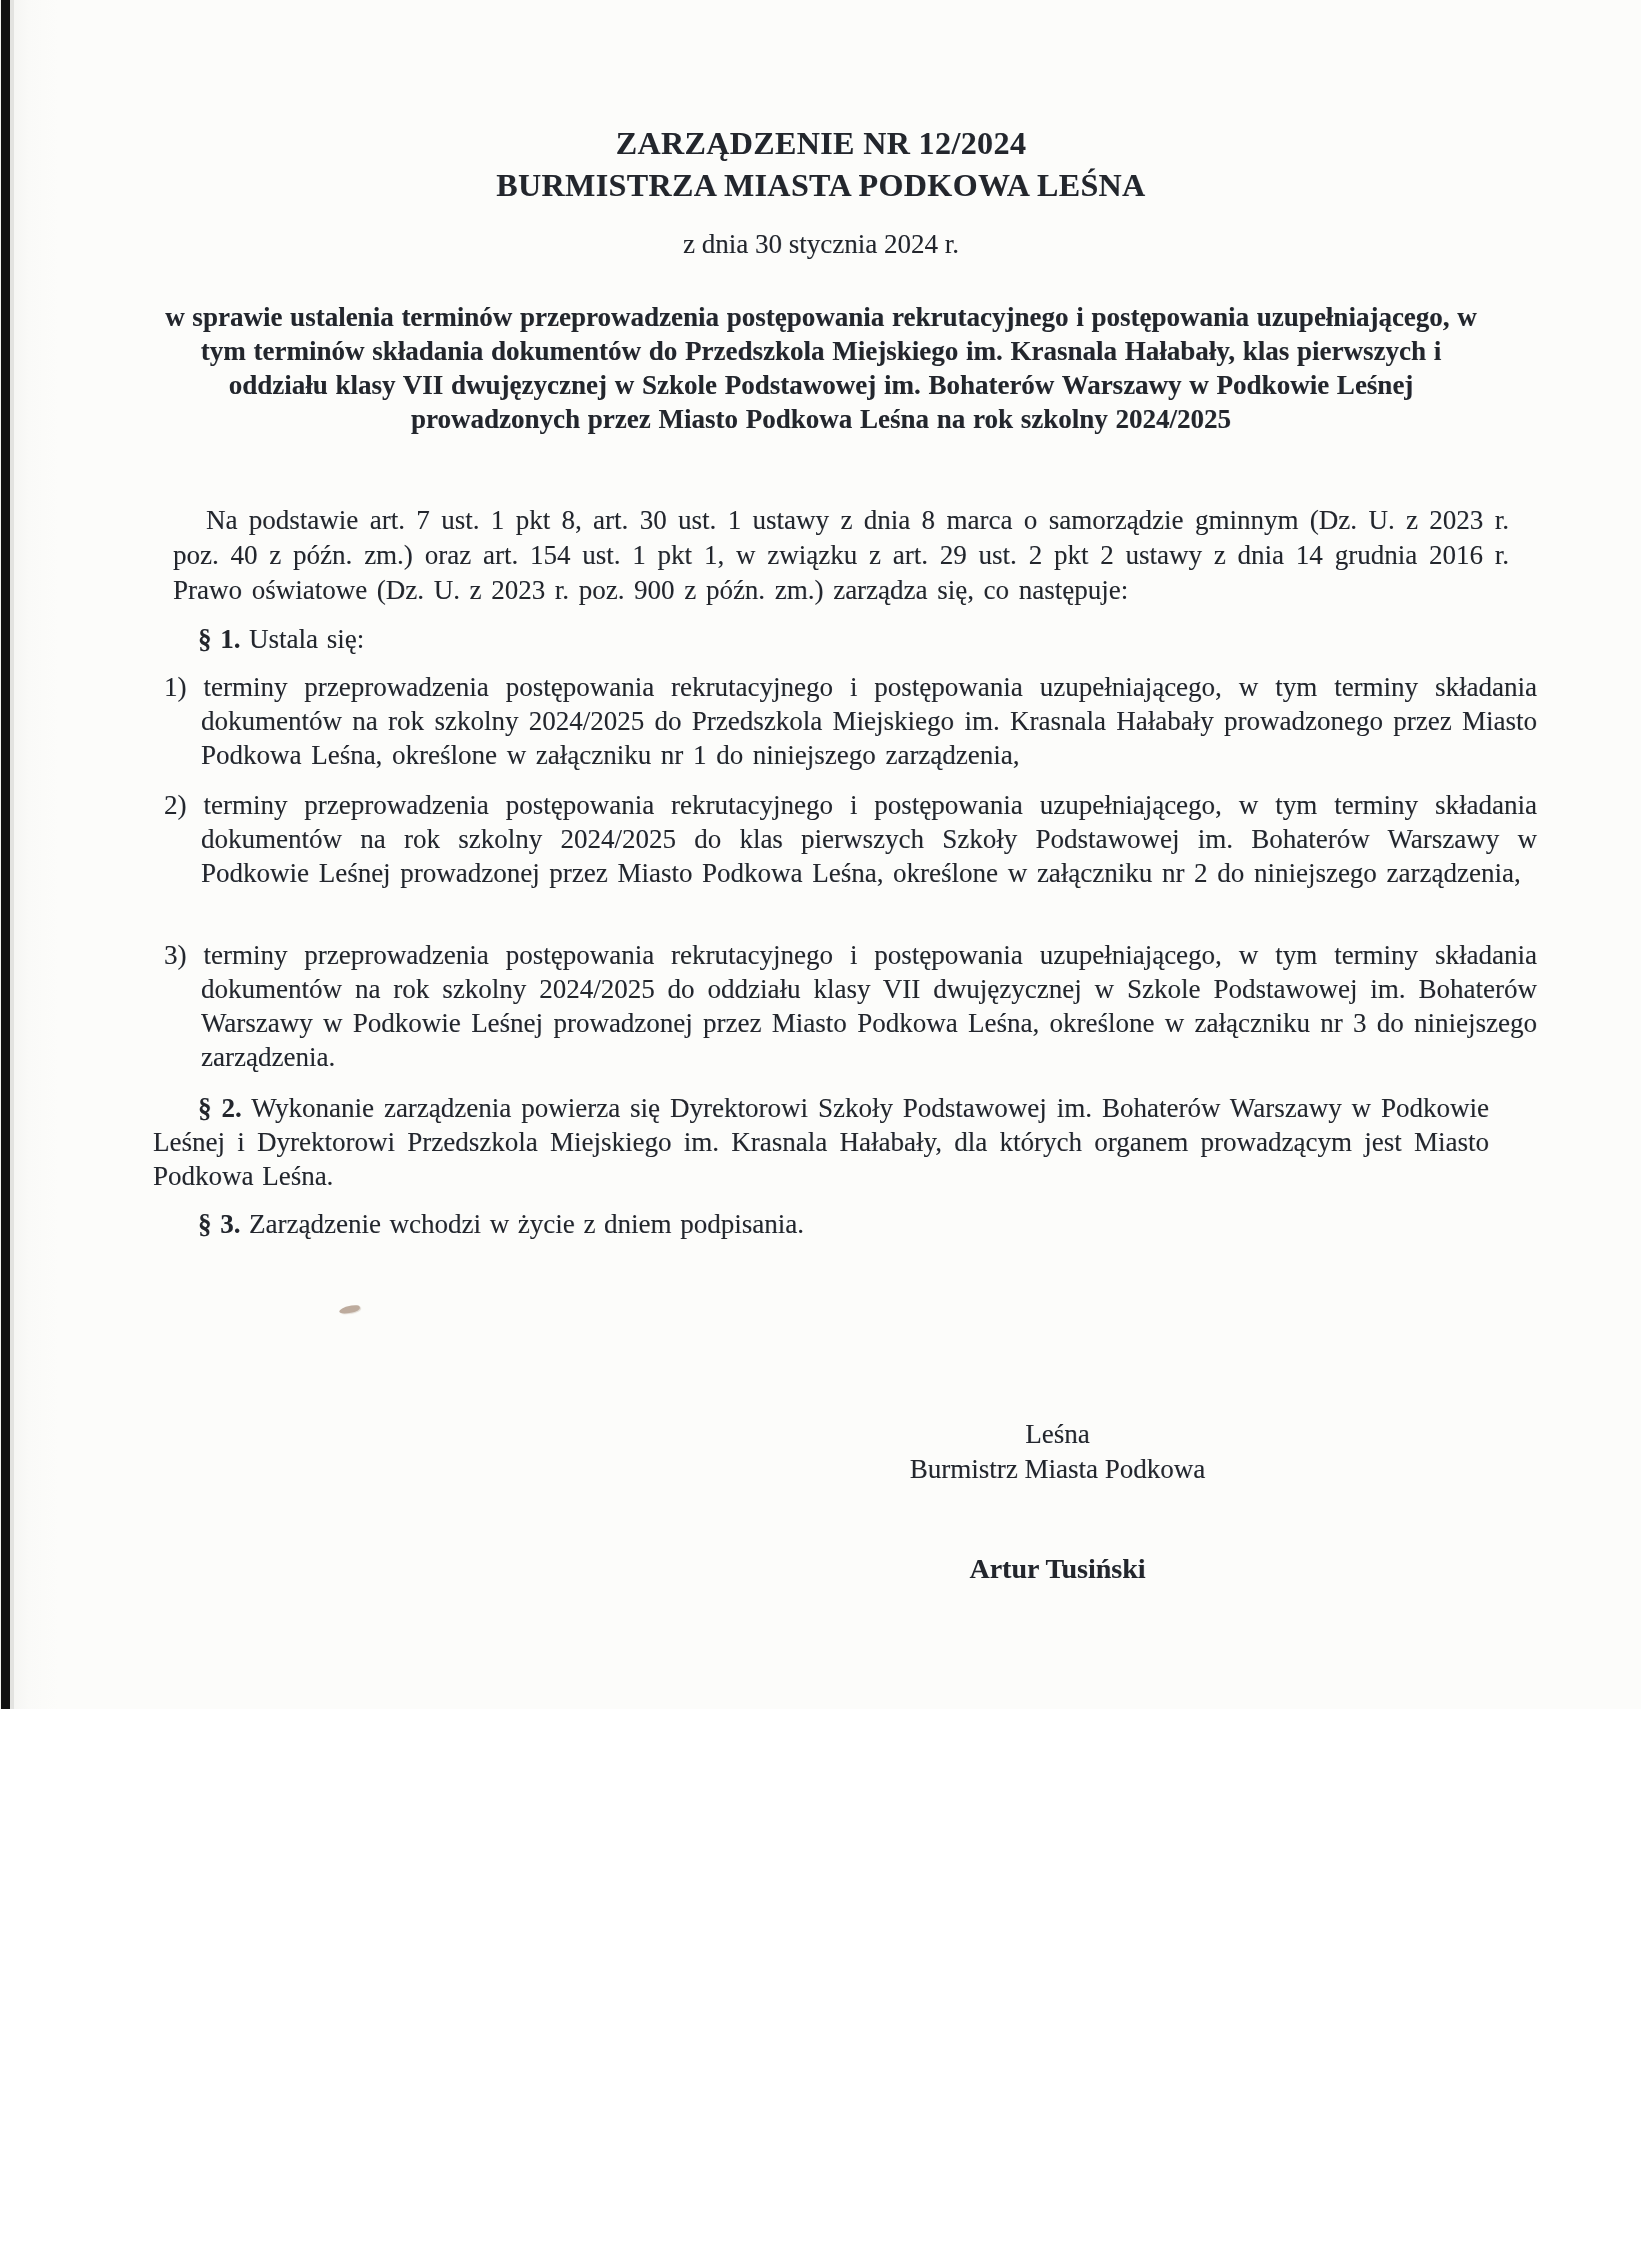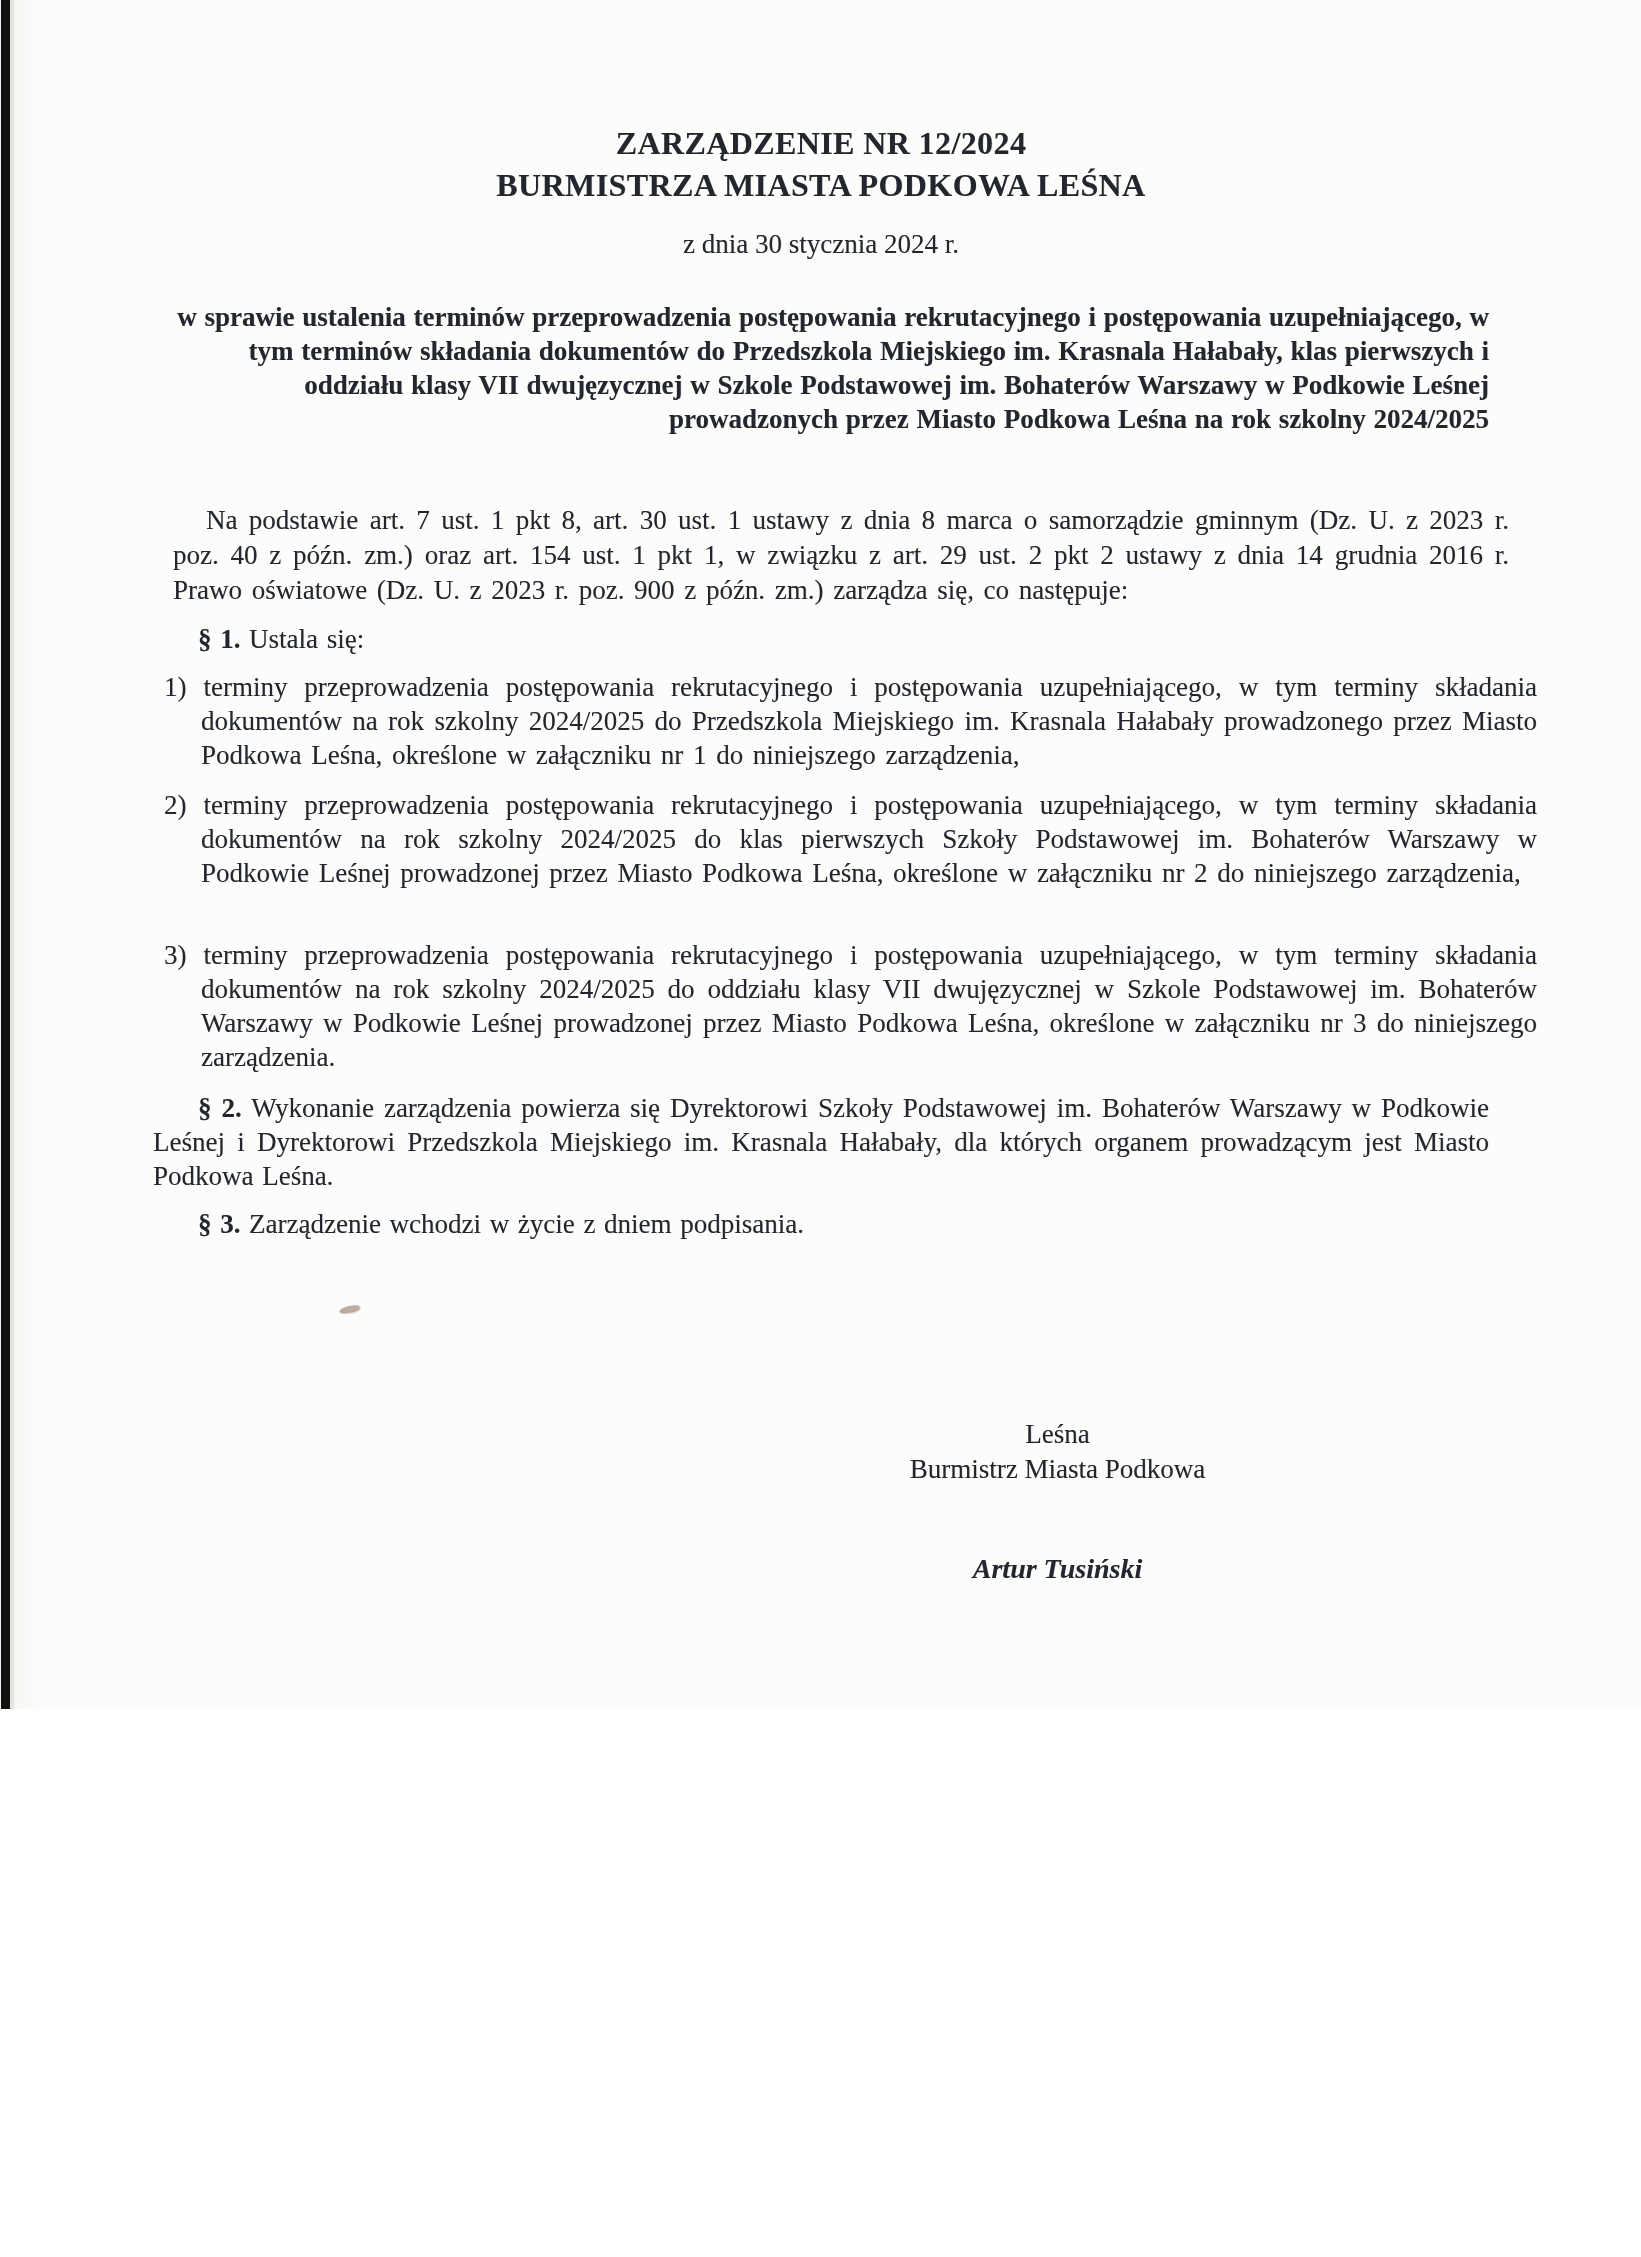--- a/index.html
+++ b/index.html
@@ -55,21 +55,20 @@
     top: 227px;
     font-size: 27px;
     line-height: 35px;
   }
   .subject {
     top: 300px;
     font-size: 27px;
     line-height: 34px;
     font-weight: 700;
     word-spacing: 1px;
-    text-align: right;
   }
   .legal {
     top: 503px;
     font-size: 27px;
     line-height: 35px;
     text-indent: 33px;
     word-spacing: 2.9px;
     margin-left: 20px;
   }
   .sec {
@@ -106,21 +105,20 @@
     line-height: 35px;
   }
   .sig-name {
     position: absolute;
     top: 1553px;
     left: 816px;
     width: 483px;
     text-align: center;
     font-size: 28px;
     font-weight: 700;
-    font-style: italic;
   }
 
   .smudge {
     position: absolute;
     top: 1306px;
     left: 339px;
     width: 21px;
     height: 6.8px;
     background: #a8917f;
     border-radius: 60% 40% 50% 50%;

